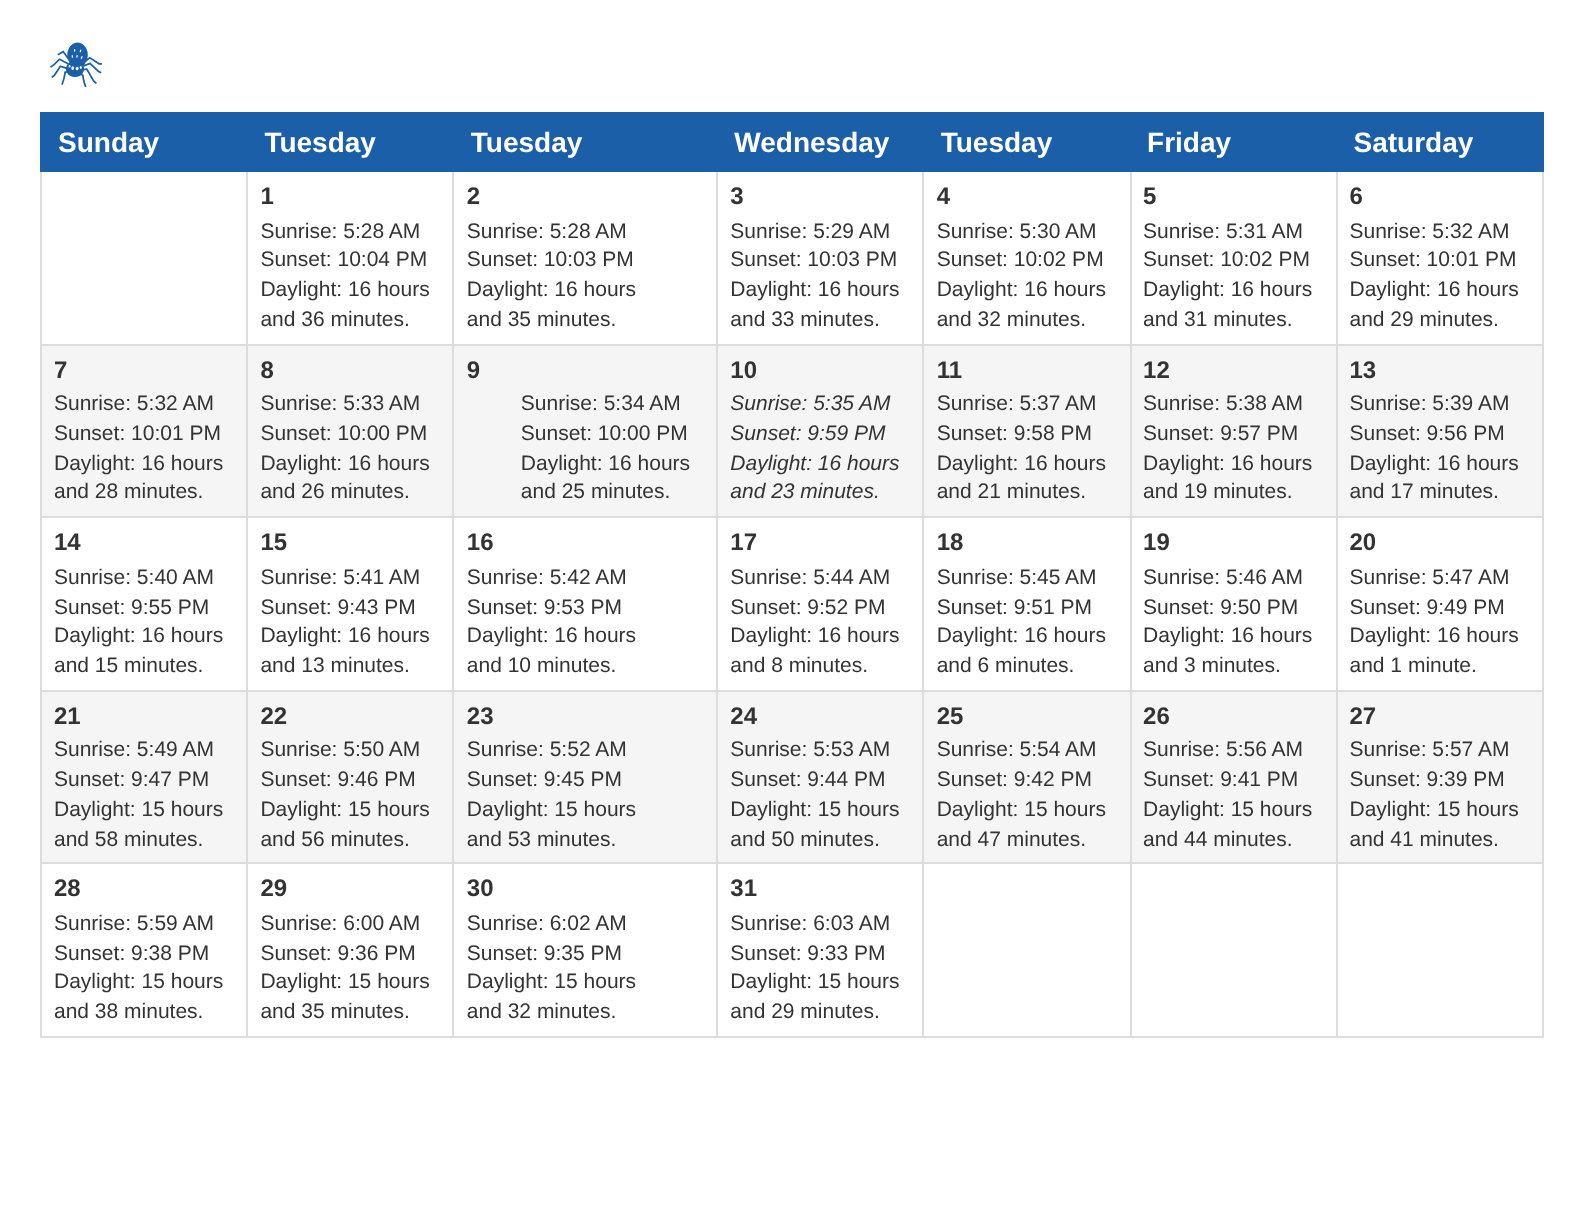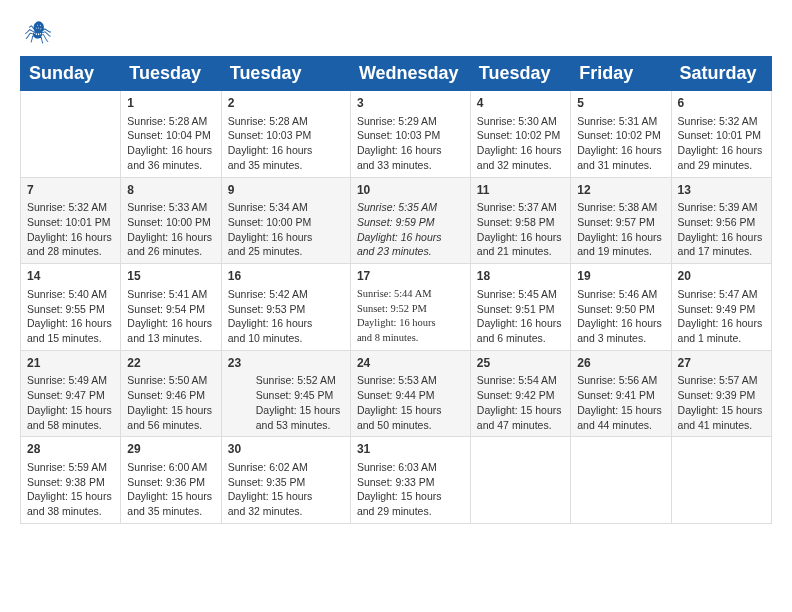--- a/index.html
+++ b/index.html
@@ -51,21 +51,21 @@
     table {
       width: 100%;
       border-collapse: collapse;
       font-size: 11px;
     }
     thead tr th {
       background-color: #1a5fa8;
       color: #fff;
       text-align: left;
       padding: 6px 8px;
-      font-size: 18px;
+      font-size: 14px;
       font-weight: bold;
       border: 1px solid #1a5fa8;
     }
     tbody tr {
       vertical-align: top;
     }
     tbody tr td {
       border: 1px solid #ddd;
       padding: 4px 6px;
       min-height: 80px;
@@ -171,21 +171,21 @@
         </td>
         <td>
           <span class="day-number">8</span>
           <div style="white-space: pre-line;">Sunrise: 5:33 AM
 Sunset: 10:00 PM
 Daylight: 16 hours
 and 26 minutes.</div>
         </td>
         <td>
           <span class="day-number">9</span>
-          <div style="white-space: pre-line;">Sunrise: 5:34 AM
+          <div style="white-space: pre-line; margin-left: 27px;">Sunrise: 5:34 AM
 Sunset: 10:00 PM
 Daylight: 16 hours
 and 25 minutes.</div>
         </td>
         <td>
           <span class="day-number">10</span>
           <div style="white-space: pre-line; font-style: italic;">Sunrise: 5:35 AM
 Sunset: 9:59 PM
 Daylight: 16 hours
 and 23 minutes.</div>
@@ -216,34 +216,34 @@
         <td>
           <span class="day-number">14</span>
           <div style="white-space: pre-line;">Sunrise: 5:40 AM
 Sunset: 9:55 PM
 Daylight: 16 hours
 and 15 minutes.</div>
         </td>
         <td>
           <span class="day-number">15</span>
           <div style="white-space: pre-line;">Sunrise: 5:41 AM
-Sunset: 9:54 PM
+Sunset: 9:43 PM
 Daylight: 16 hours
 and 13 minutes.</div>
         </td>
         <td>
           <span class="day-number">16</span>
           <div style="white-space: pre-line;">Sunrise: 5:42 AM
 Sunset: 9:53 PM
 Daylight: 16 hours
 and 10 minutes.</div>
         </td>
         <td>
           <span class="day-number">17</span>
-          <div style="white-space: pre-line; font-family: Liberation Serif, serif;">Sunrise: 5:44 AM
+          <div style="white-space: pre-line;">Sunrise: 5:44 AM
 Sunset: 9:52 PM
 Daylight: 16 hours
 and 8 minutes.</div>
         </td>
         <td>
           <span class="day-number">18</span>
           <div style="white-space: pre-line;">Sunrise: 5:45 AM
 Sunset: 9:51 PM
 Daylight: 16 hours
 and 6 minutes.</div>
@@ -273,21 +273,21 @@
         </td>
         <td>
           <span class="day-number">22</span>
           <div style="white-space: pre-line;">Sunrise: 5:50 AM
 Sunset: 9:46 PM
 Daylight: 15 hours
 and 56 minutes.</div>
         </td>
         <td>
           <span class="day-number">23</span>
-          <div style="white-space: pre-line; margin-left: 28px;">Sunrise: 5:52 AM
+          <div style="white-space: pre-line;">Sunrise: 5:52 AM
 Sunset: 9:45 PM
 Daylight: 15 hours
 and 53 minutes.</div>
         </td>
         <td>
           <span class="day-number">24</span>
           <div style="white-space: pre-line;">Sunrise: 5:53 AM
 Sunset: 9:44 PM
 Daylight: 15 hours
 and 50 minutes.</div>

